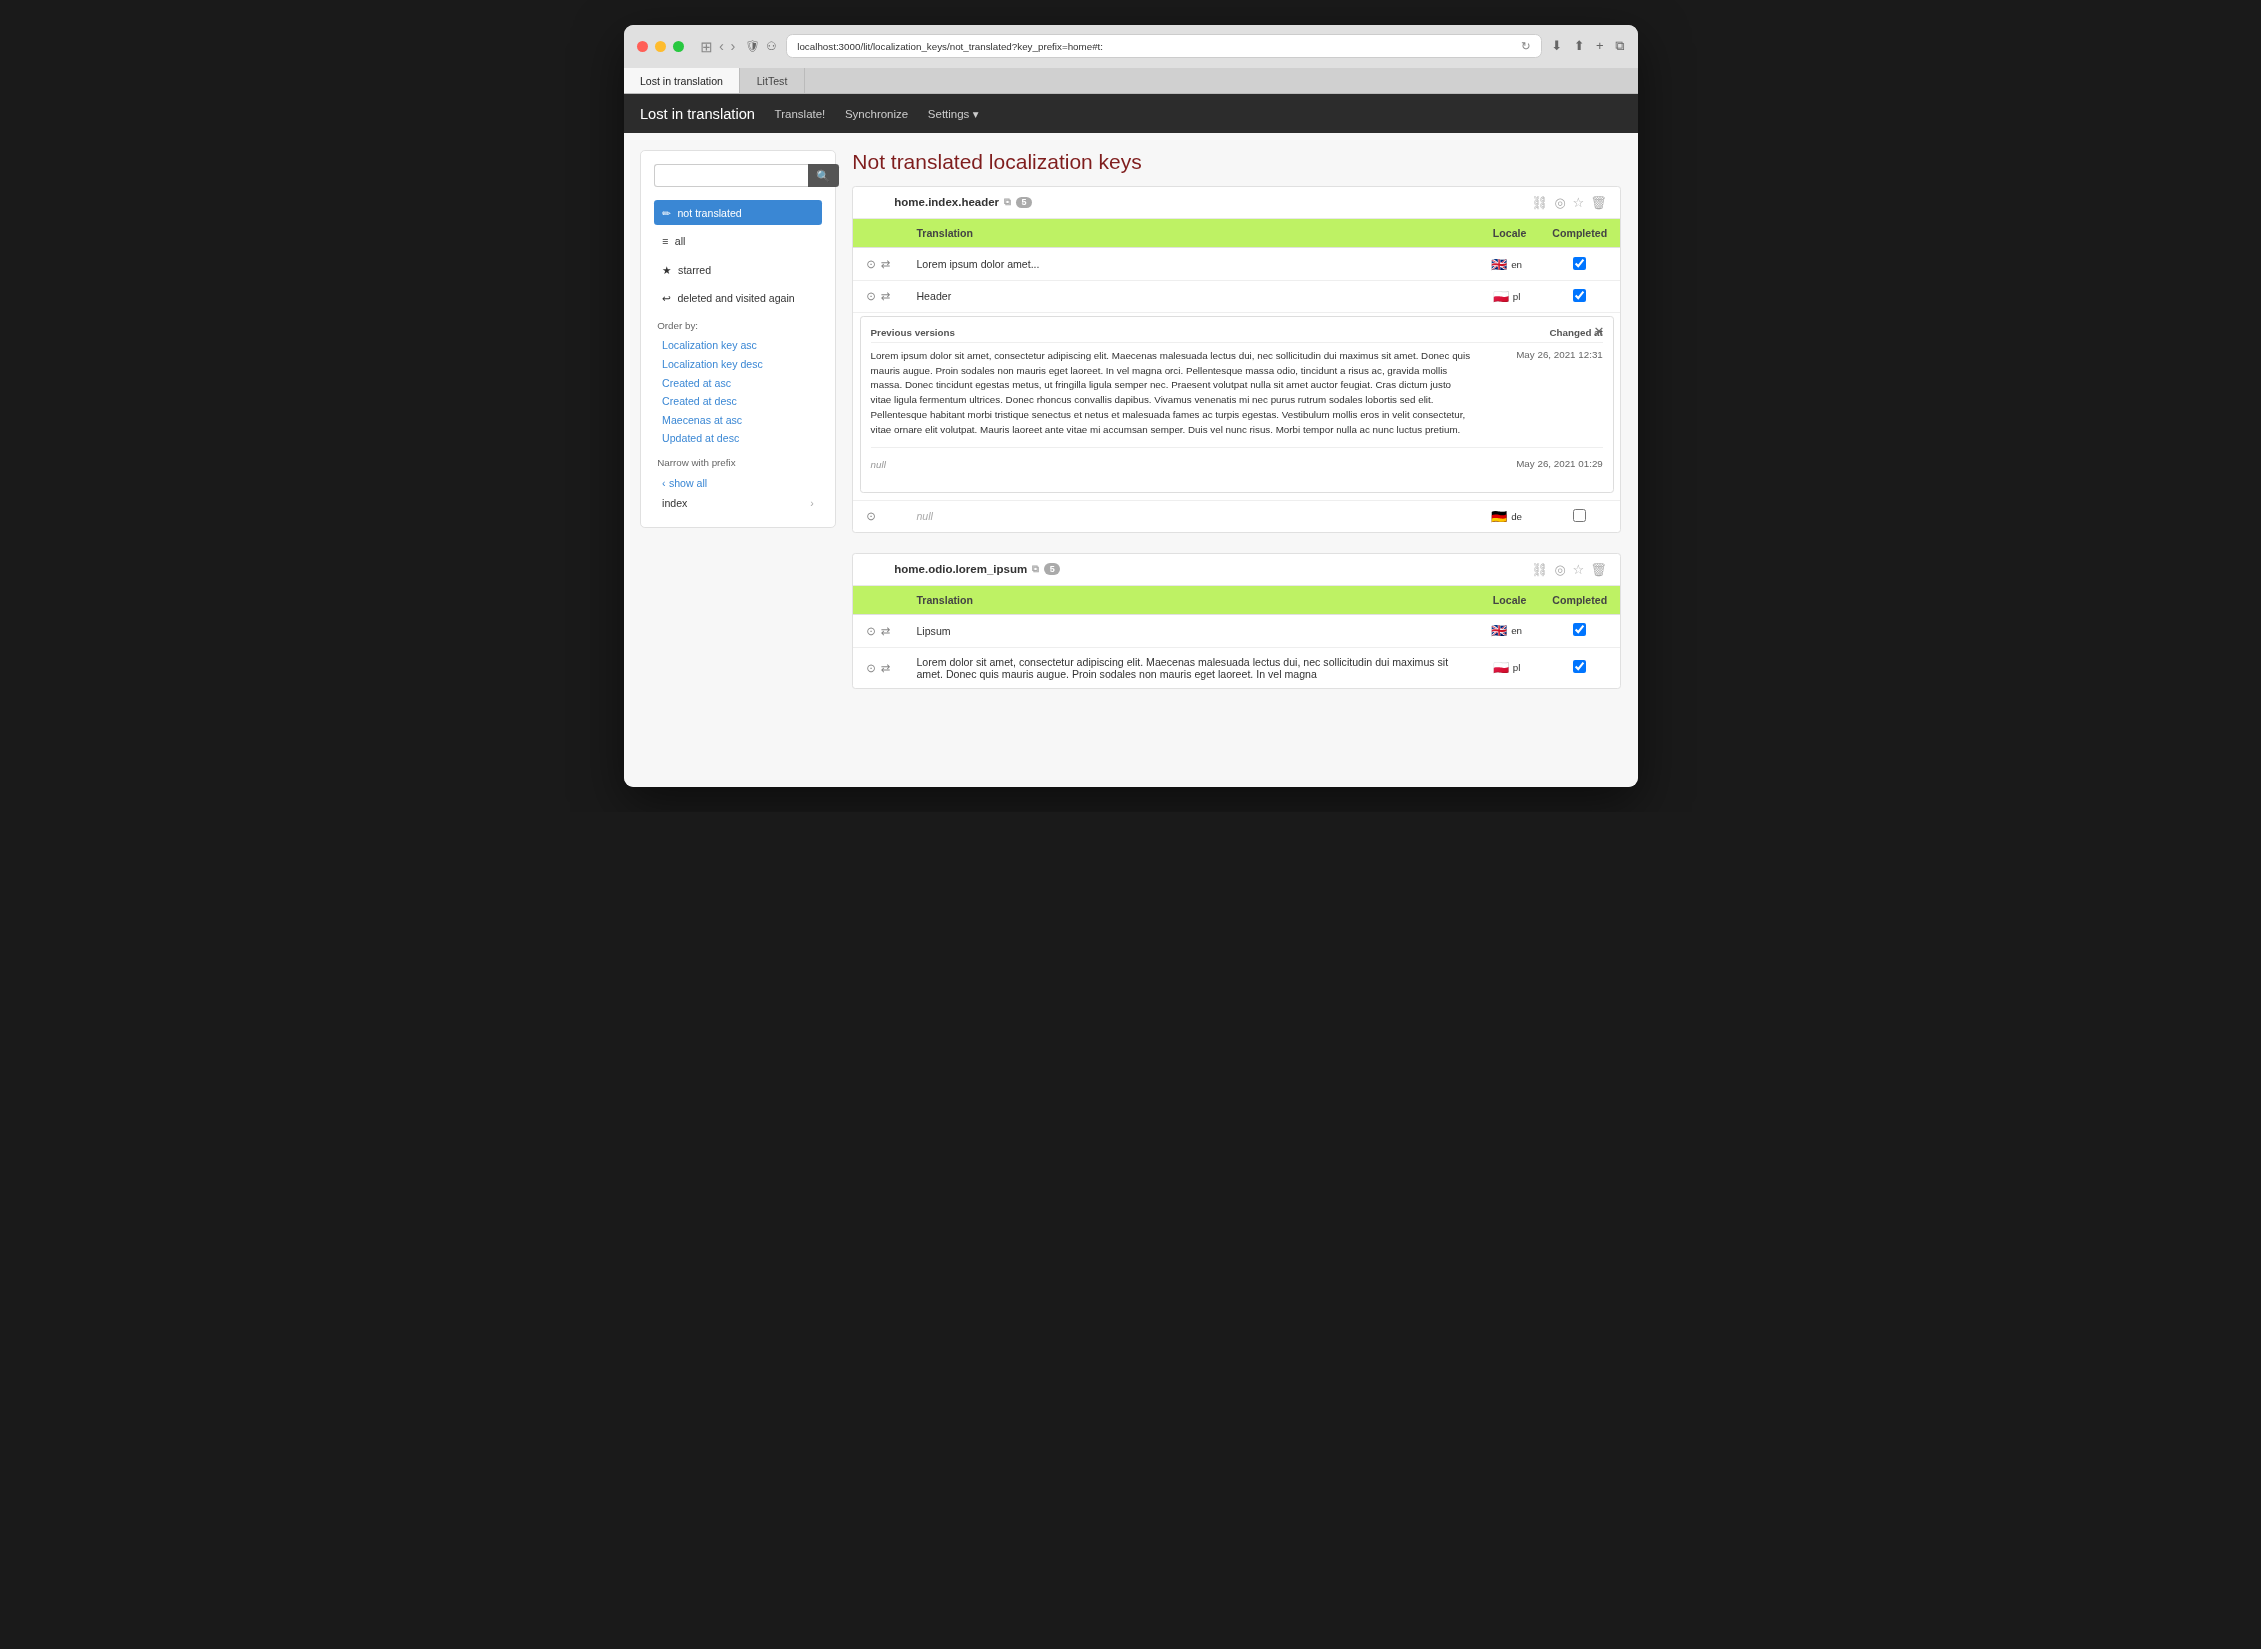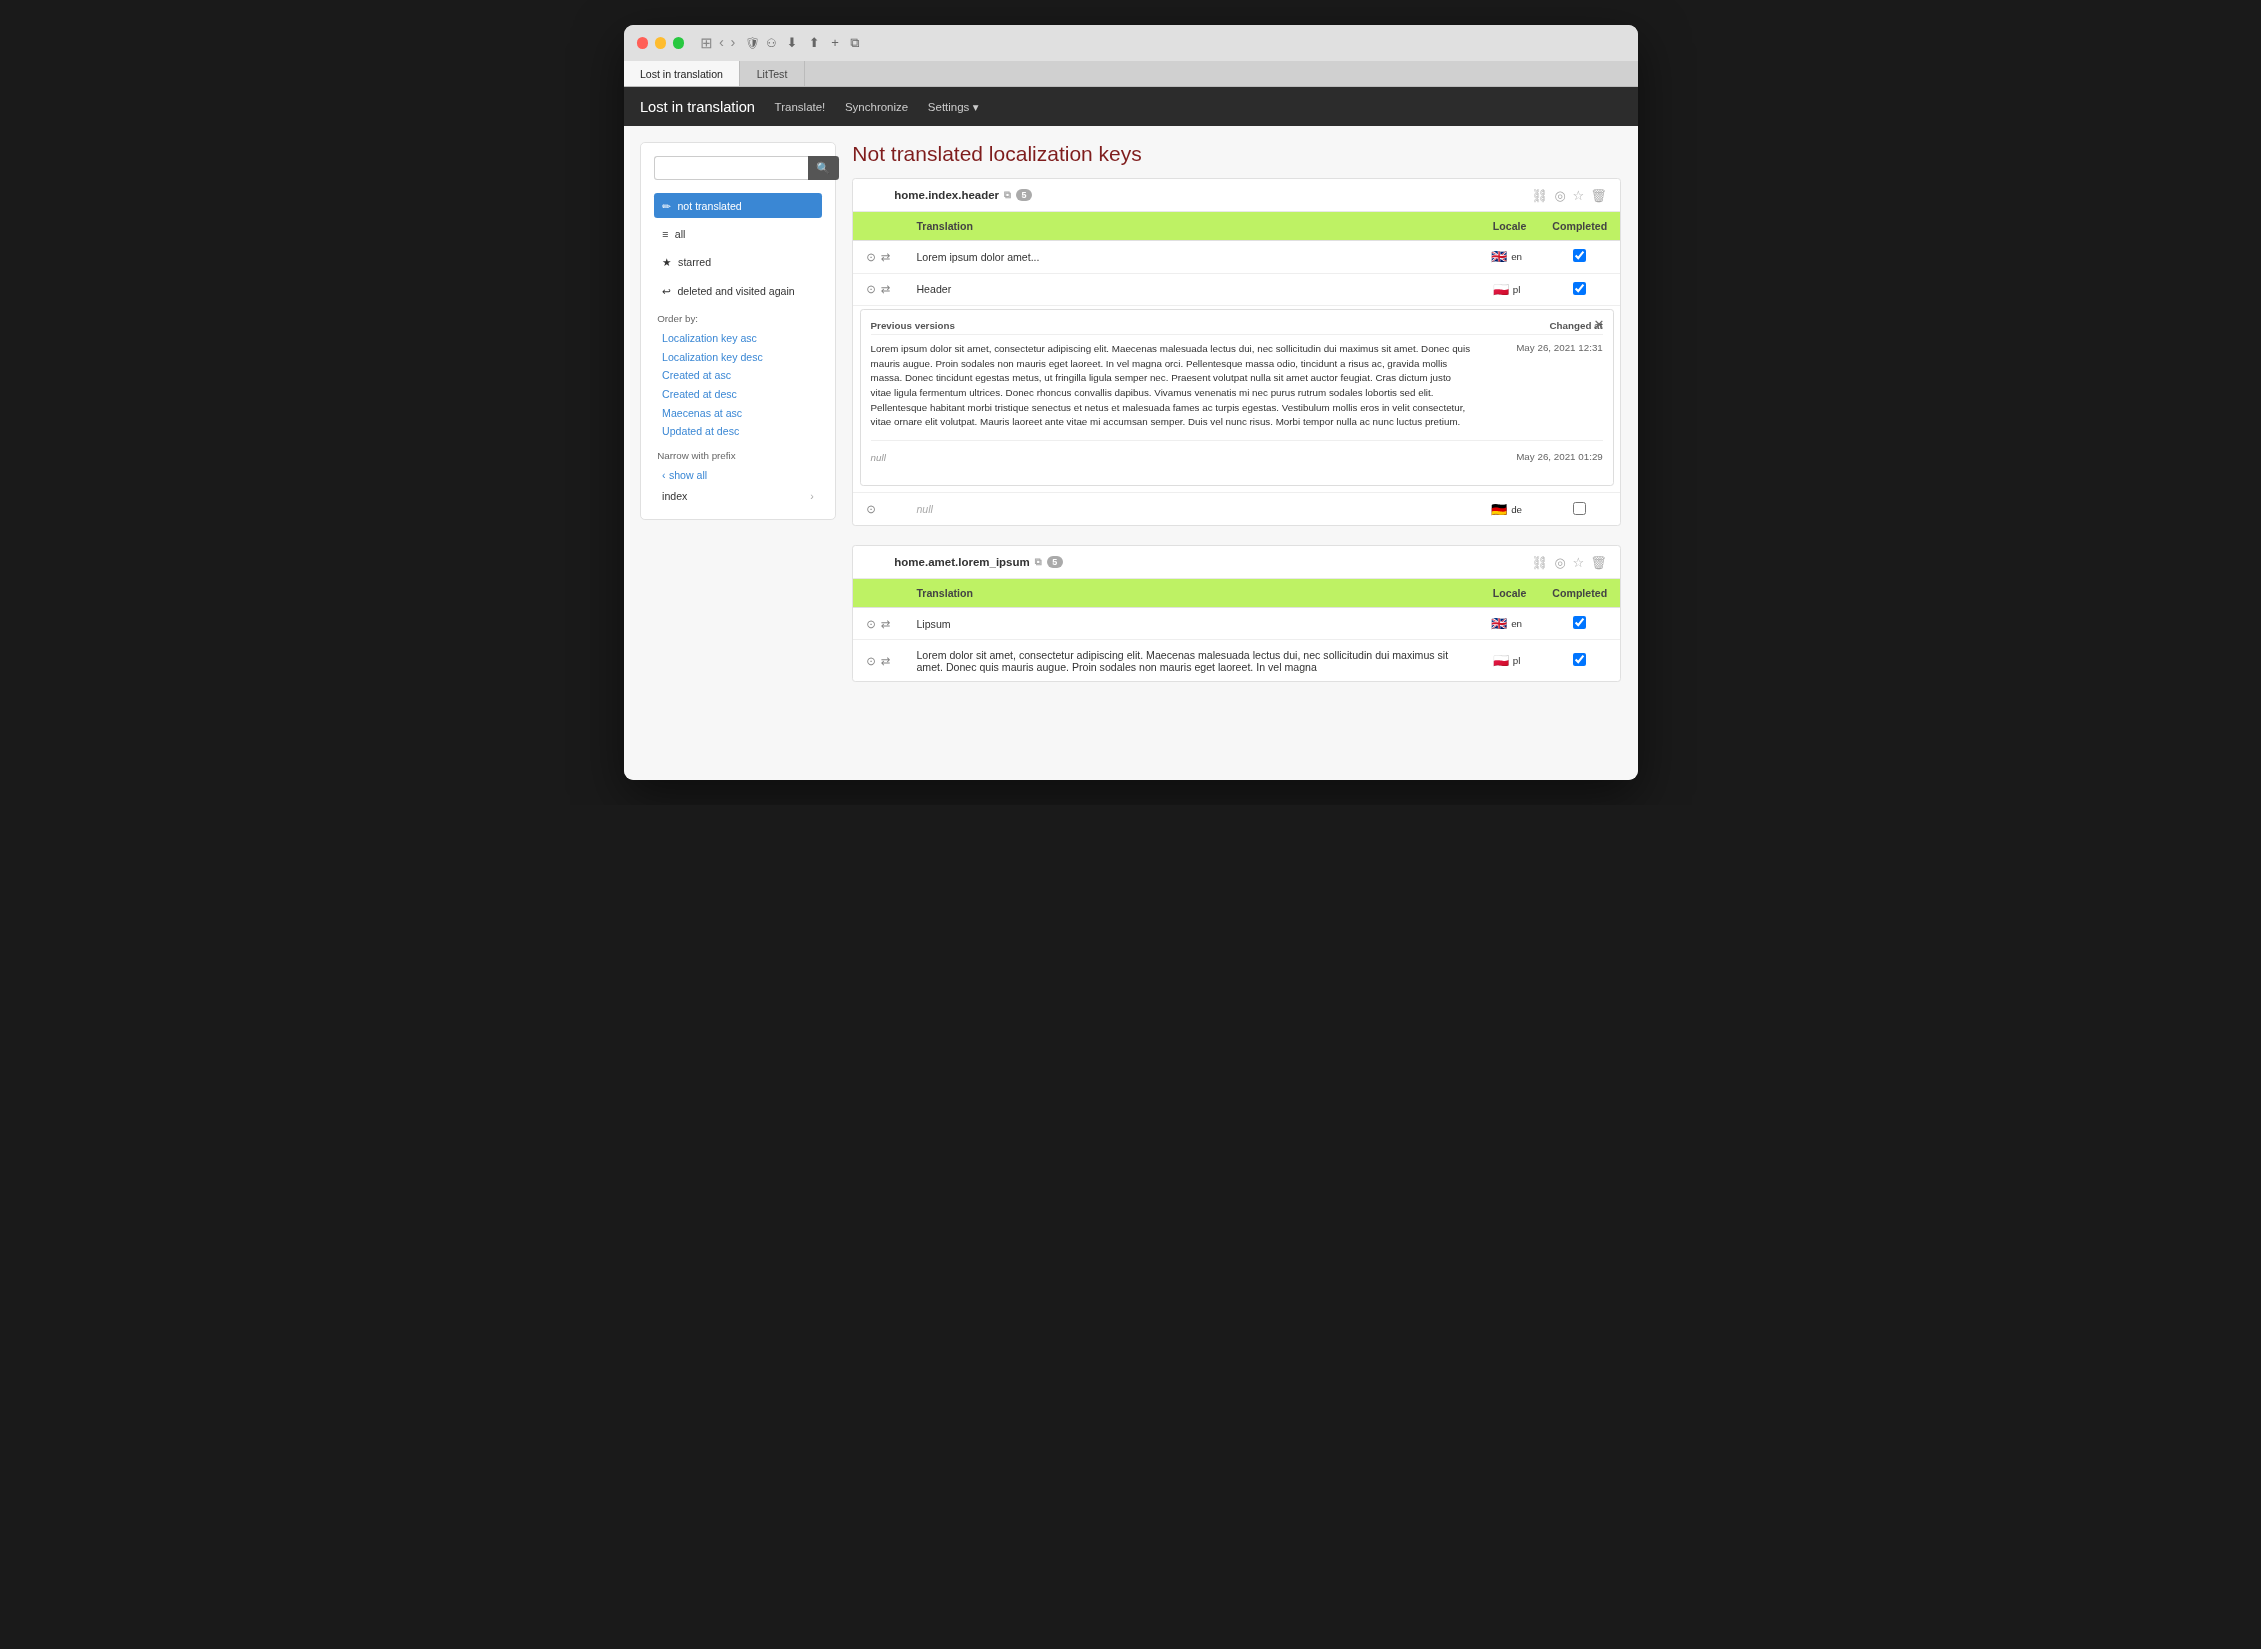--- a/index.html
+++ b/index.html
@@ -388,20 +388,24 @@
       <div class="traffic-light tl-green"></div>
     </div>
     <div class="browser-nav">
       <span>⊞</span>
       <span>‹</span>
       <span>›</span>
     </div>
     <div style="display:flex;gap:6.5px;color:#666;">
       <span style="font-size:11.5px;">🛡</span>
       <span style="font-size:11.5px;">⚇</span>
+    </div>
+    <div class="url-bar-wrap">
+      <span class="url-text">localhost:3000/lit/localization_keys/not_translated?key_prefix=home#t:</span>
+      <span style="color:#888;font-size:11.5px;">↻</span>
     </div>
     <div class="browser-actions">
       <span>⬇</span>
       <span>⬆</span>
       <span>+</span>
       <span>⧉</span>
     </div>
   </div>
 
   <div class="tab-bar">
@@ -577,21 +581,21 @@
                 <input type="checkbox" class="checkbox-completed" style="">
               </td>
             </tr>
           </tbody>
         </table>
       </div>
 
       <div class="key-card">
         <div class="key-card-header">
           <div class="key-name">
-            <span>home.amet.lorem_ipsum</span>
+            <span>home.odio.lorem_ipsum</span>
             <span style="color:#aaa;font-size:9.8px;">⧉</span>
             <span class="key-count">5</span>
           </div>
           <div class="key-actions">
             <span>⛓</span>
             <span>◎</span>
             <span>☆</span>
             <span>🗑</span>
           </div>
         </div>

